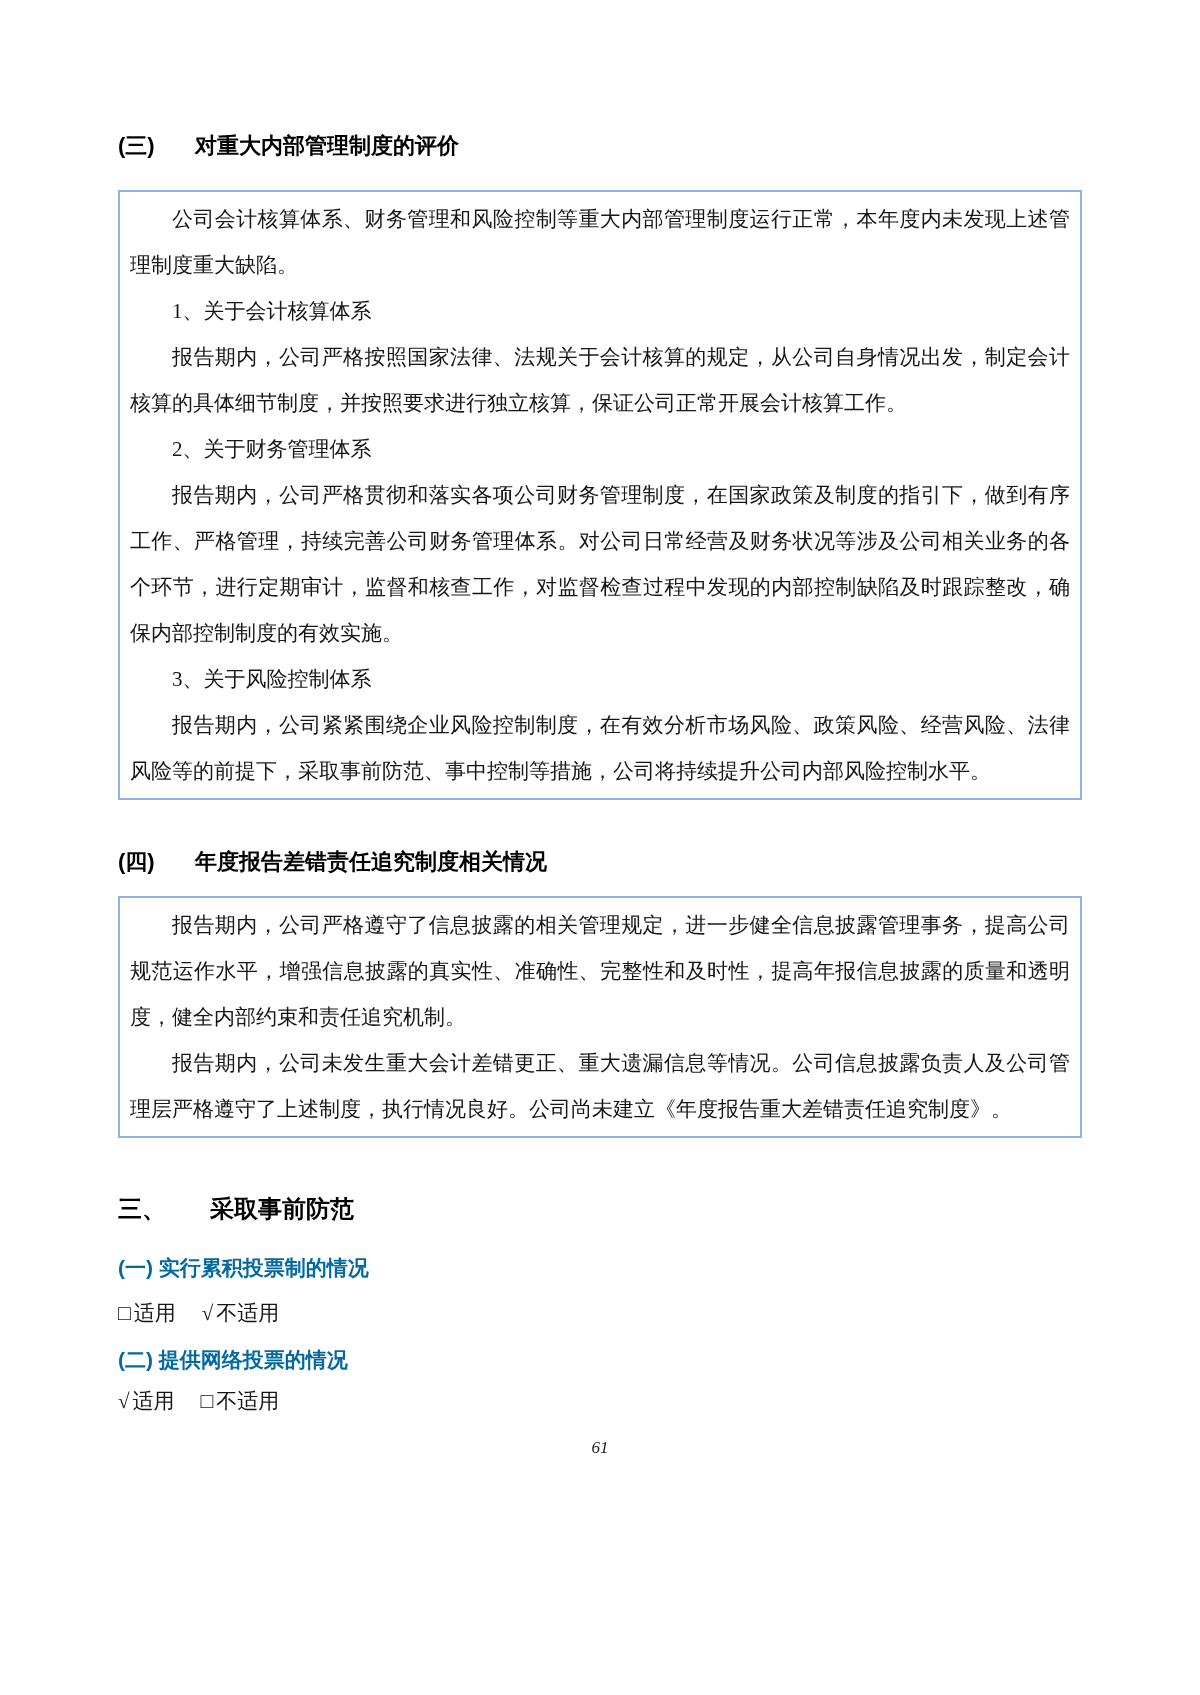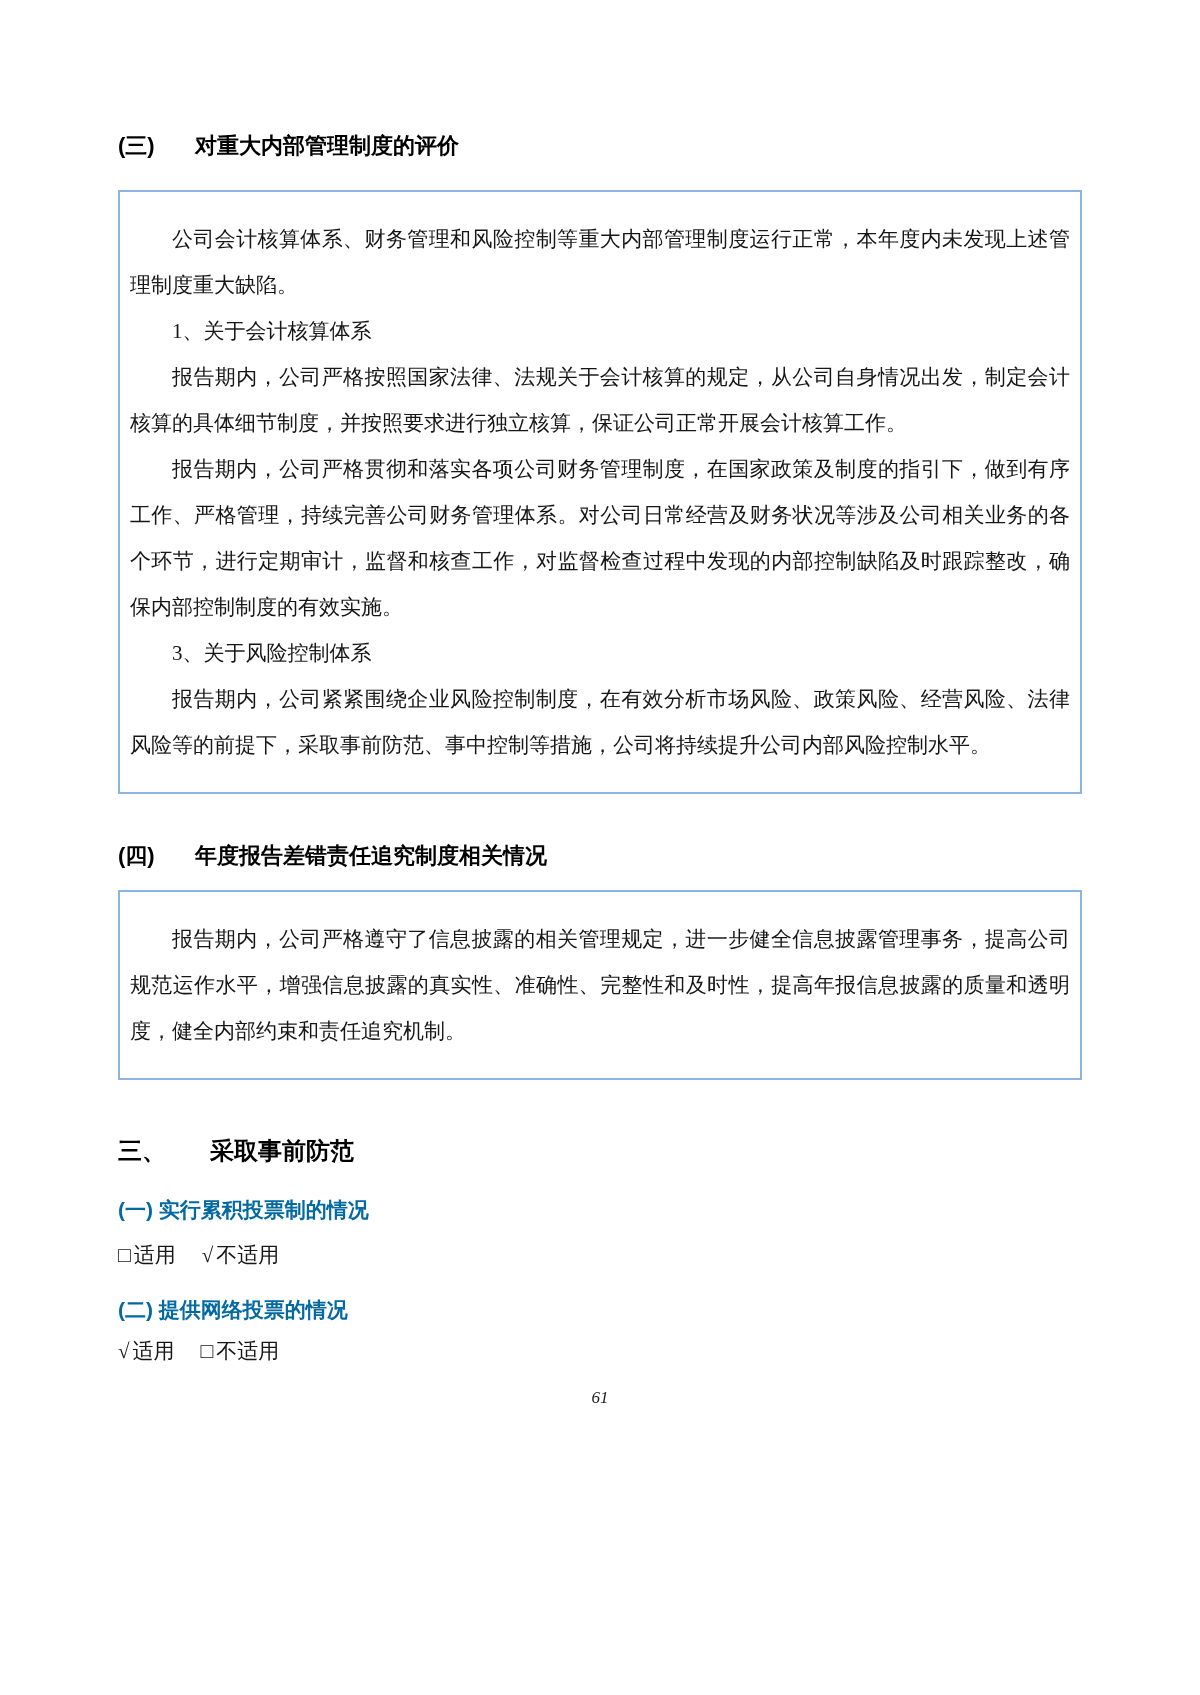--- a/index.html
+++ b/index.html
@@ -44,26 +44,26 @@
 
   
   .sub-heading {
     font-family: "Liberation Sans", "DejaVu Sans", sans-serif;
     font-weight: 700;
     font-size: 21px;
     color: #0369a1;
     line-height: 28px;
   }
   .sub-heading-1 { margin-top: 30px; }
-  .sub-heading-2 { margin-top: 28px; }
+  .sub-heading-2 { margin-top: 20px; }
 
   
   .tbox {
     border: 2px solid #8DB3E2;
-    padding: 24px 10px;
+    padding: 4px 10px;
     background: #ffffff;
   }
   .tbox-1 { margin-top: 30px; }
   .tbox-2 { margin-top: 20px; }
   .tbox-3 { margin-top: 2px; }
   .tbox p {
     margin: 0;
     font-size: 21px;
     line-height: 46px;
     text-indent: 2em;
@@ -102,32 +102,34 @@
 
     <div class="sec-heading sec-heading-3">
       <span class="h-label">(三)</span>
       <span class="h-title">对重大内部管理制度的评价</span>
     </div>
 
     <div class="tbox tbox-1">
       <p>公司会计核算体系、财务管理和风险控制等重大内部管理制度运行正常，本年度内未发现上述管理制度重大缺陷。</p>
       <p class="list-head">1、关于会计核算体系</p>
       <p>报告期内，公司严格按照国家法律、法规关于会计核算的规定，从公司自身情况出发，制定会计核算的具体细节制度，并按照要求进行独立核算，保证公司正常开展会计核算工作。</p>
+      <p class="list-head">2、关于财务管理体系</p>
       <p>报告期内，公司严格贯彻和落实各项公司财务管理制度，在国家政策及制度的指引下，做到有序工作、严格管理，持续完善公司财务管理体系。对公司日常经营及财务状况等涉及公司相关业务的各个环节，进行定期审计，监督和核查工作，对监督检查过程中发现的内部控制缺陷及时跟踪整改，确保内部控制制度的有效实施。</p>
       <p class="list-head">3、关于风险控制体系</p>
       <p>报告期内，公司紧紧围绕企业风险控制制度，在有效分析市场风险、政策风险、经营风险、法律风险等的前提下，采取事前防范、事中控制等措施，公司将持续提升公司内部风险控制水平。</p>
     </div>
 
     <div class="sec-heading sec-heading-4">
       <span class="h-label">(四)</span>
       <span class="h-title">年度报告差错责任追究制度相关情况</span>
     </div>
 
     <div class="tbox tbox-2">
       <p>报告期内，公司严格遵守了信息披露的相关管理规定，进一步健全信息披露管理事务，提高公司规范运作水平，增强信息披露的真实性、准确性、完整性和及时性，提高年报信息披露的质量和透明度，健全内部约束和责任追究机制。</p>
+      <p>报告期内，公司未发生重大会计差错更正、重大遗漏信息等情况。公司信息披露负责人及公司管理层严格遵守了上述制度，执行情况良好。公司尚未建立《年度报告重大差错责任追究制度》。</p>
     </div>
 
     <div class="main-heading">
       <span class="h-label">三、</span>
       <span class="h-title">采取事前防范</span>
     </div>
 
     <div class="sub-heading sub-heading-1">(一) 实行累积投票制的情况</div>
     <div class="opt-line opt-line-1">
       <span class="opt">

